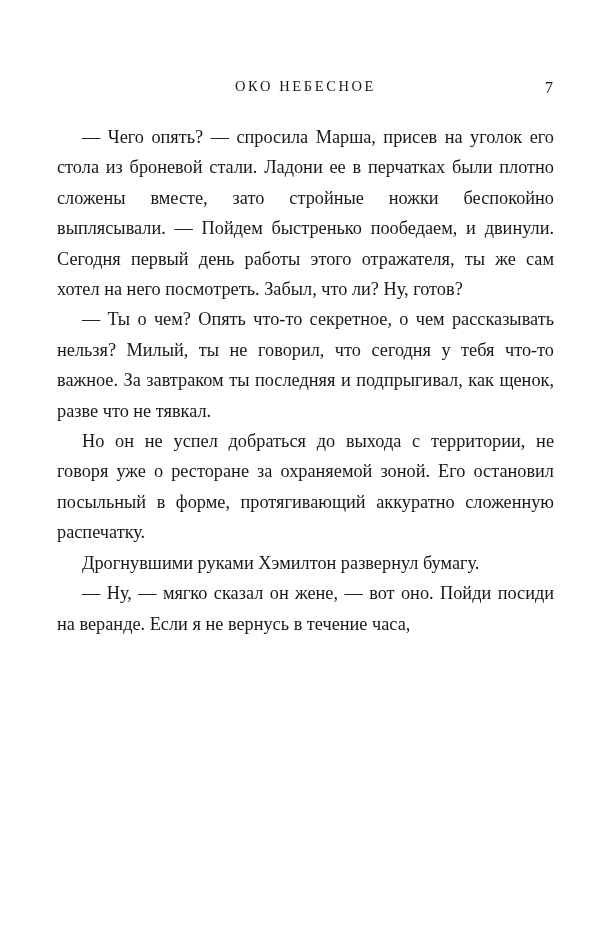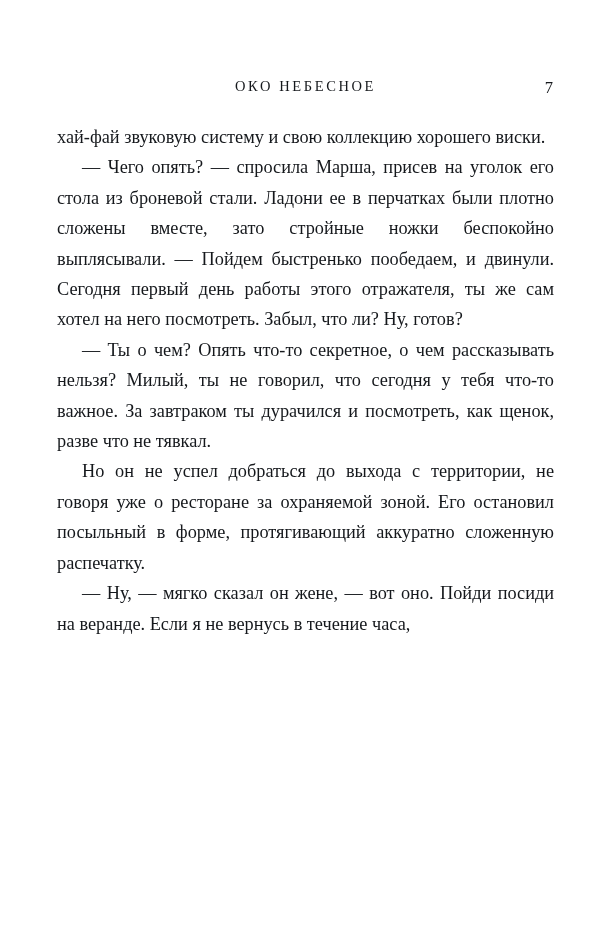--- a/index.html
+++ b/index.html
@@ -73,20 +73,20 @@
 
 <div class="page">
 
   <div class="running-head">
     <span class="running-head-title">Око небесное</span>
   </div>
 
   <div class="folio">7</div>
 
   <div class="body-text">
-    <p>хай-фай звуковую систему и свою коллекцию хорошего виски.</p>
     <p class="indent">— Чего опять? — спросила Марша, присев на уголок его стола из броневой стали. Ладони ее в перчатках были плотно сложены вместе, зато стройные ножки беспокойно выплясывали. — Пойдем быстренько пообедаем, и двинули. Сегодня первый день работы этого отражателя, ты же сам хотел на него посмотреть. Забыл, что ли? Ну, готов?</p>
-    <p class="indent">— Ты о чем? Опять что-то секретное, о чем рассказывать нельзя? Милый, ты не говорил, что сегодня у тебя что-то важное. За завтраком ты дурачился и посмотреть, как щенок, разве что не тявкал.</p>
+    <p class="indent">— Ты о чем? Опять что-то секретное, о чем рассказывать нельзя? Милый, ты не говорил, что сегодня у тебя что-то важное. За завтраком ты последняя и подпрыгивал, как щенок, разве что не тявкал.</p>
     <p class="indent">Но он не успел добраться до выхода с территории, не говоря уже о ресторане за охраняемой зоной. Его остановил посыльный в форме, протягивающий аккуратно сложенную распечатку.</p>
+    <p class="indent">Дрогнувшими руками Хэмилтон развернул бумагу.</p>
     <p class="indent">— Ну, — мягко сказал он жене, — вот оно. Пойди посиди на веранде. Если я не вернусь в течение часа,</p>
   </div>
 
 </div>
 
 </body></html>

